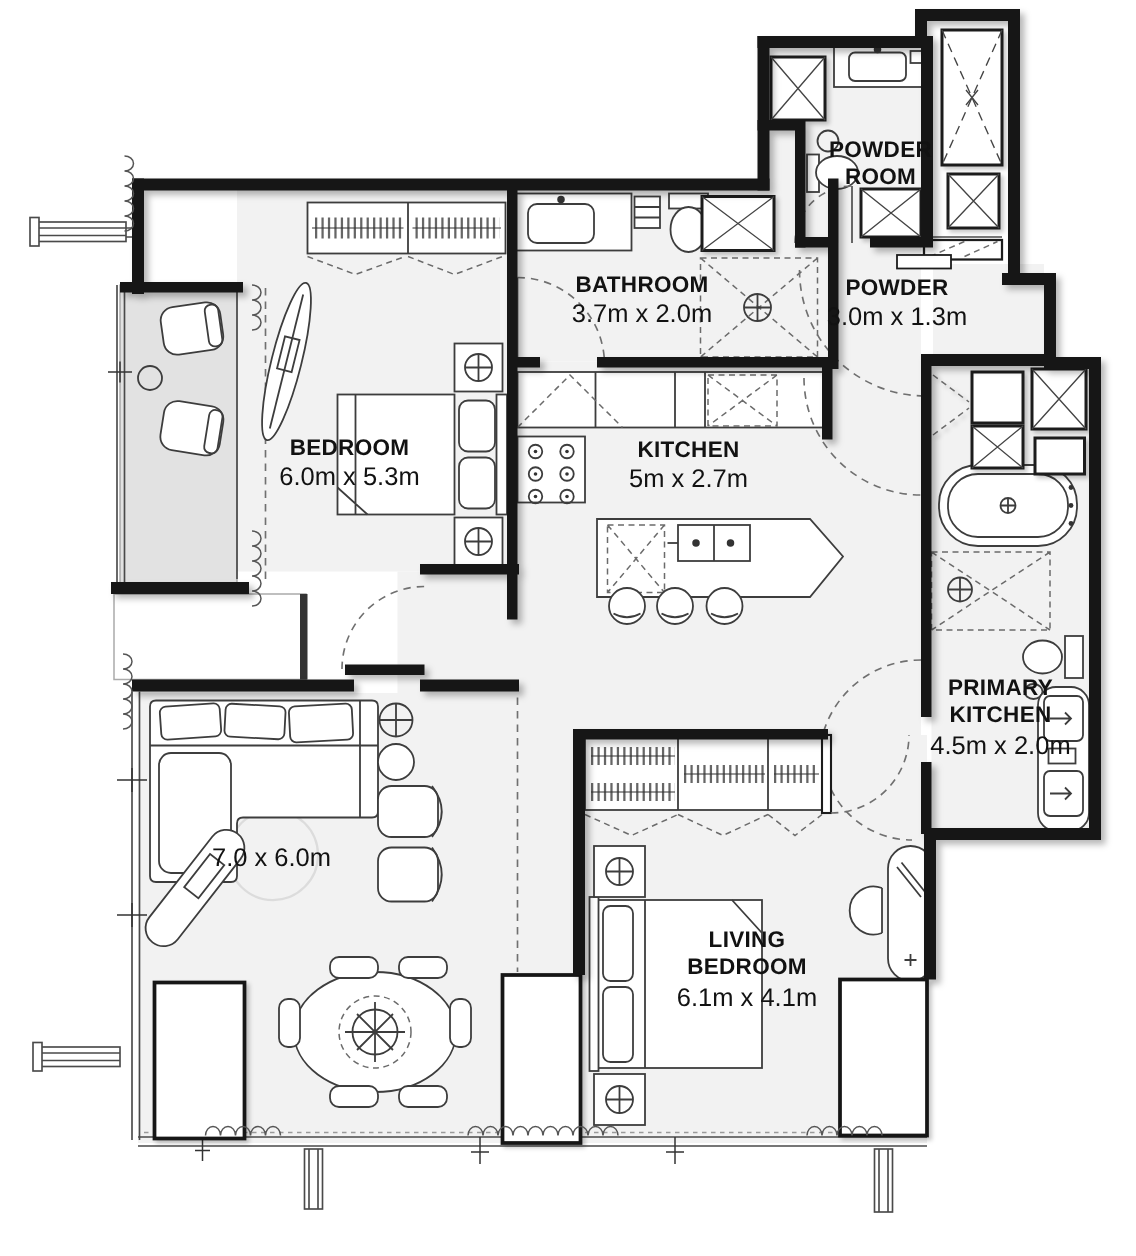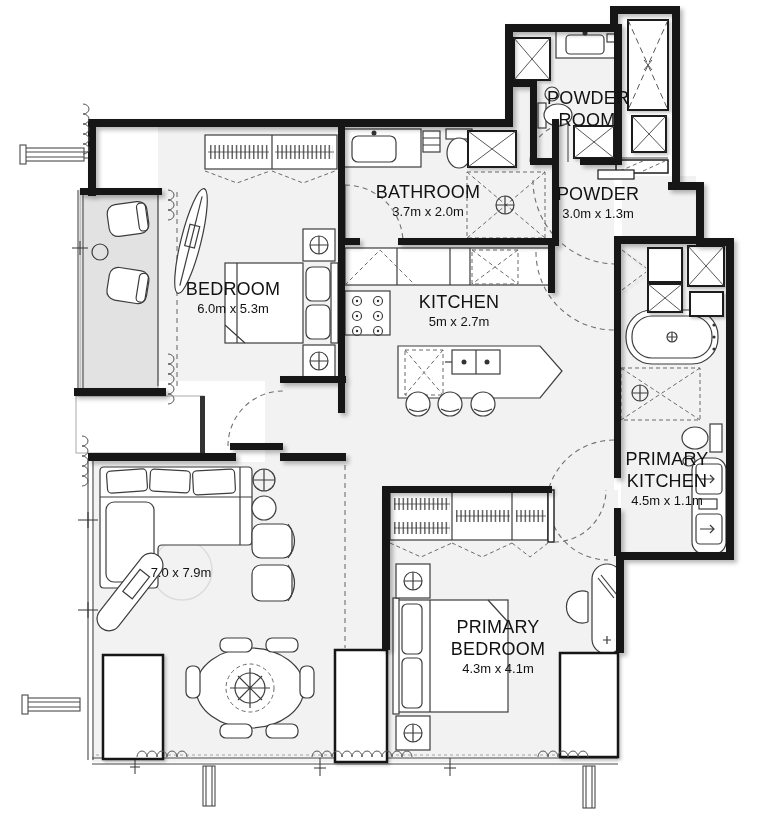--- a/index.html
+++ b/index.html
@@ -1,22 +1,22 @@
 <!DOCTYPE html>
 <html><head>
 <meta charset="utf-8">
 <style>
   html,body{margin:0;padding:0;background:#ffffff;}
   .plan{position:relative;width:757px;height:837px;font-family:"Liberation Sans",sans-serif;overflow:hidden;background:#fff;}
   .plan svg{position:absolute;left:0;top:0;}
   .walls{filter:drop-shadow(3px 3.5px 2px rgba(0,0,0,.28));}
   .shaftgrp{filter:drop-shadow(2px 2.5px 1.5px rgba(0,0,0,.22));}
   .room-label{position:absolute;transform:translate(-50%,-50%);text-align:center;color:#121212;line-height:1.22;z-index:5;}
-  .room-label .nm{font-weight:normal;font-size:18px;letter-spacing:.2px;}
-  .room-label .dm{font-size:13px;}
+  .room-label .nm{font-weight:bold;font-size:15px;letter-spacing:.2px;}
+  .room-label .dm{font-size:17px;}
   .fx{stroke:#3d3d3d;stroke-width:1.2;fill:#ffffff;}
   .fxn{stroke:#3d3d3d;stroke-width:1.2;fill:none;}
   .thin{stroke:#4a4a4a;stroke-width:1.1;fill:none;}
   .dash{stroke:#707070;stroke-width:1.1;fill:none;stroke-dasharray:5 4;}
   .dashf{stroke:#6b6b6b;stroke-width:1;fill:none;stroke-dasharray:4 3;}
   .xline{stroke:#444;stroke-width:0.9;fill:none;}
   .curt{stroke:#555;stroke-width:1;fill:none;}
   .ticks{stroke:#666;stroke-dasharray:1.5 2.8;fill:none;}
 </style>
 </head>
@@ -403,21 +403,21 @@
     <path d="M137,757 a5,6 0 0 1 10,0 a5,6 0 0 1 10,0 a5,6 0 0 1 10,0 a5,6 0 0 1 10,0 a5,6 0 0 1 10,0"></path>
     <path d="M312,757 a5,6 0 0 1 10,0 a5,6 0 0 1 10,0 a5,6 0 0 1 10,0 a5,6 0 0 1 10,0 a5,6 0 0 1 10,0 a5,6 0 0 1 10,0 a5,6 0 0 1 10,0 a5,6 0 0 1 10,0 a5,6 0 0 1 10,0 a5,6 0 0 1 10,0"></path>
     <path d="M538,757 a5,6 0 0 1 10,0 a5,6 0 0 1 10,0 a5,6 0 0 1 10,0 a5,6 0 0 1 10,0 a5,6 0 0 1 10,0"></path>
     <path d="M83,104 a6,5 0 0 1 0,10 a6,5 0 0 1 0,10 a6,5 0 0 1 0,10 a6,5 0 0 1 0,10 a6,5 0 0 1 0,10"></path>
     <path d="M82,436 a6,5 0 0 1 0,10 a6,5 0 0 1 0,10 a6,5 0 0 1 0,10 a6,5 0 0 1 0,10 a6,5 0 0 1 0,10"></path>
     <path d="M168,354 a6,5 0 0 1 0,10 a6,5 0 0 1 0,10 a6,5 0 0 1 0,10 a6,5 0 0 1 0,10 a6,5 0 0 1 0,10"></path>
     <path d="M168,190 a6,5 0 0 1 0,10 a6,5 0 0 1 0,10 a6,5 0 0 1 0,10"></path>
   </g>
 </svg>
 
-  <div class="room-label" style="left:233px;top:298px;width:120px">
+  <div class="room-label" style="left:233px;top:310px;width:120px">
     <div class="nm">BEDROOM</div>
     <div class="dm">6.0m x 5.3m</div>
   </div>
   <div class="room-label" style="left:428px;top:201px;width:130px">
     <div class="nm">BATHROOM</div>
     <div class="dm">3.7m x 2.0m</div>
   </div>
   <div class="room-label" style="left:459px;top:311px;width:110px">
     <div class="nm">KITCHEN</div>
     <div class="dm">5m x 2.7m</div>
@@ -425,22 +425,22 @@
   <div class="room-label" style="left:587px;top:110px;width:80px">
     <div class="nm">POWDER ROOM</div>
     <div class="dm"></div>
   </div>
   <div class="room-label" style="left:598px;top:203px;width:110px">
     <div class="nm">POWDER</div>
     <div class="dm">3.0m x 1.3m</div>
   </div>
   <div class="room-label" style="left:667px;top:479px;width:104px">
     <div class="nm">PRIMARY KITCHEN</div>
-    <div class="dm">4.5m x 1.1m</div>
+    <div class="dm">4.5m x 2.0m</div>
   </div>
   <div class="room-label" style="left:181px;top:573px;width:220px">
-    <div class="dm">7.0 x 7.9m</div>
+    <div class="dm">7.0 x 6.0m</div>
   </div>
   <div class="room-label" style="left:498px;top:647px;width:130px">
-    <div class="nm">PRIMARY BEDROOM</div>
-    <div class="dm">4.3m x 4.1m</div>
+    <div class="nm">LIVING BEDROOM</div>
+    <div class="dm">6.1m x 4.1m</div>
   </div>
 </div>
 
 </body></html>

